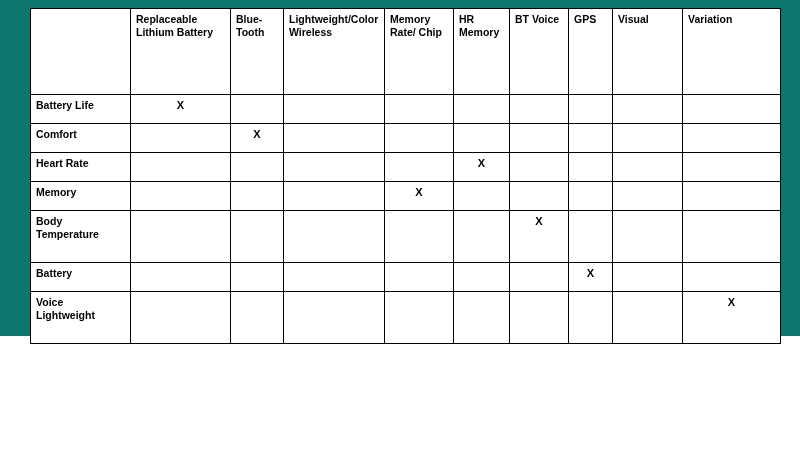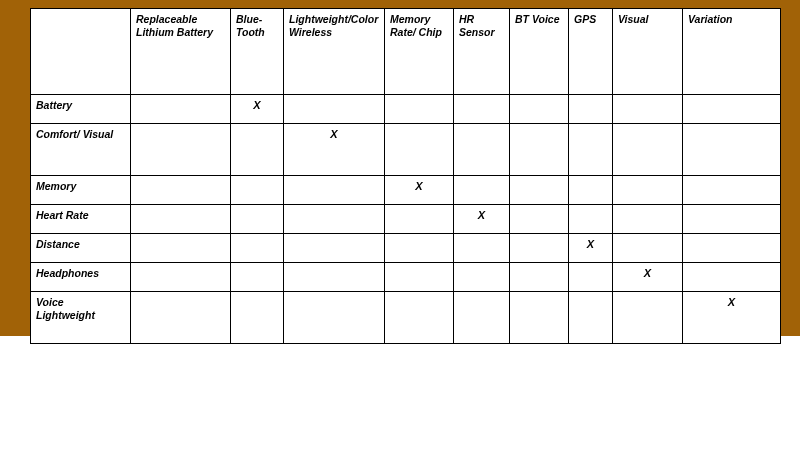--- a/index.html
+++ b/index.html
@@ -10,22 +10,21 @@
     height: 450px;
     overflow: hidden;
   }
   body {
     font-family: "Liberation Sans", sans-serif;
   }
   .page {
     position: relative;
     width: 800px;
     height: 336px;
-    background: #a16207;
-    font-style: italic;
+    background: #0f766e;
   }
   .matrix-wrap {
     position: absolute;
     left: 30px;
     top: 8px;
     width: 750px;
   }
   table.matrix {
     border-collapse: collapse;
     table-layout: fixed;
@@ -102,110 +101,110 @@
         <col class="c-8">
         <col class="c-9">
       </colgroup>
       <thead>
         <tr class="header-row">
           <th class="corner-cell"></th>
           <th>Replaceable Lithium Battery</th>
           <th>Blue-Tooth</th>
           <th>Lightweight/Color Wireless</th>
           <th>Memory Rate/ Chip</th>
-          <th>HR Sensor</th>
+          <th>HR Memory</th>
           <th>BT Voice</th>
           <th>GPS</th>
           <th>Visual</th>
           <th>Variation</th>
         </tr>
       </thead>
       <tbody>
         <tr class="r-h28">
+          <td class="row-label">Battery Life</td>
+          <td class="mark">
+              <span class="x">X</span>
+            </td>
+          <td class="empty"></td>
+          <td class="empty"></td>
+          <td class="empty"></td>
+          <td class="empty"></td>
+          <td class="empty"></td>
+          <td class="empty"></td>
+          <td class="empty"></td>
+          <td class="empty"></td>
+        </tr>
+        <tr class="r-h28">
+          <td class="row-label">Comfort</td>
+          <td class="empty"></td>
+          <td class="mark">
+              <span class="x">X</span>
+            </td>
+          <td class="empty"></td>
+          <td class="empty"></td>
+          <td class="empty"></td>
+          <td class="empty"></td>
+          <td class="empty"></td>
+          <td class="empty"></td>
+          <td class="empty"></td>
+        </tr>
+        <tr class="r-h28">
+          <td class="row-label">Heart Rate</td>
+          <td class="empty"></td>
+          <td class="empty"></td>
+          <td class="empty"></td>
+          <td class="empty"></td>
+          <td class="mark">
+              <span class="x">X</span>
+            </td>
+          <td class="empty"></td>
+          <td class="empty"></td>
+          <td class="empty"></td>
+          <td class="empty"></td>
+        </tr>
+        <tr class="r-h28">
+          <td class="row-label">Memory</td>
+          <td class="empty"></td>
+          <td class="empty"></td>
+          <td class="empty"></td>
+          <td class="mark">
+              <span class="x">X</span>
+            </td>
+          <td class="empty"></td>
+          <td class="empty"></td>
+          <td class="empty"></td>
+          <td class="empty"></td>
+          <td class="empty"></td>
+        </tr>
+        <tr class="r-h46">
+          <td class="row-label">Body Temperature</td>
+          <td class="empty"></td>
+          <td class="empty"></td>
+          <td class="empty"></td>
+          <td class="empty"></td>
+          <td class="empty"></td>
+          <td class="mark">
+              <span class="x">X</span>
+            </td>
+          <td class="empty"></td>
+          <td class="empty"></td>
+          <td class="empty"></td>
+        </tr>
+        <tr class="r-h28">
           <td class="row-label">Battery</td>
           <td class="empty"></td>
-          <td class="mark">
-              <span class="x">X</span>
-            </td>
-          <td class="empty"></td>
-          <td class="empty"></td>
-          <td class="empty"></td>
-          <td class="empty"></td>
-          <td class="empty"></td>
-          <td class="empty"></td>
-          <td class="empty"></td>
-        </tr>
-        <tr class="r-h46">
-          <td class="row-label">Comfort/ Visual</td>
-          <td class="empty"></td>
-          <td class="empty"></td>
-          <td class="mark">
-              <span class="x">X</span>
-            </td>
-          <td class="empty"></td>
-          <td class="empty"></td>
-          <td class="empty"></td>
-          <td class="empty"></td>
-          <td class="empty"></td>
-          <td class="empty"></td>
-        </tr>
-        <tr class="r-h28">
-          <td class="row-label">Memory</td>
-          <td class="empty"></td>
-          <td class="empty"></td>
-          <td class="empty"></td>
-          <td class="mark">
-              <span class="x">X</span>
-            </td>
-          <td class="empty"></td>
-          <td class="empty"></td>
-          <td class="empty"></td>
-          <td class="empty"></td>
-          <td class="empty"></td>
-        </tr>
-        <tr class="r-h28">
-          <td class="row-label">Heart Rate</td>
-          <td class="empty"></td>
-          <td class="empty"></td>
-          <td class="empty"></td>
-          <td class="empty"></td>
-          <td class="mark">
-              <span class="x">X</span>
-            </td>
-          <td class="empty"></td>
-          <td class="empty"></td>
-          <td class="empty"></td>
-          <td class="empty"></td>
-        </tr>
-        <tr class="r-h28">
-          <td class="row-label">Distance</td>
-          <td class="empty"></td>
-          <td class="empty"></td>
-          <td class="empty"></td>
-          <td class="empty"></td>
-          <td class="empty"></td>
-          <td class="empty"></td>
-          <td class="mark">
-              <span class="x">X</span>
-            </td>
-          <td class="empty"></td>
-          <td class="empty"></td>
-        </tr>
-        <tr class="r-h28">
-          <td class="row-label">Headphones</td>
-          <td class="empty"></td>
-          <td class="empty"></td>
-          <td class="empty"></td>
-          <td class="empty"></td>
-          <td class="empty"></td>
-          <td class="empty"></td>
-          <td class="empty"></td>
-          <td class="mark">
-              <span class="x">X</span>
-            </td>
+          <td class="empty"></td>
+          <td class="empty"></td>
+          <td class="empty"></td>
+          <td class="empty"></td>
+          <td class="empty"></td>
+          <td class="mark">
+              <span class="x">X</span>
+            </td>
+          <td class="empty"></td>
           <td class="empty"></td>
         </tr>
         <tr class="r-h46">
           <td class="row-label">Voice Lightweight</td>
           <td class="empty"></td>
           <td class="empty"></td>
           <td class="empty"></td>
           <td class="empty"></td>
           <td class="empty"></td>
           <td class="empty"></td>

